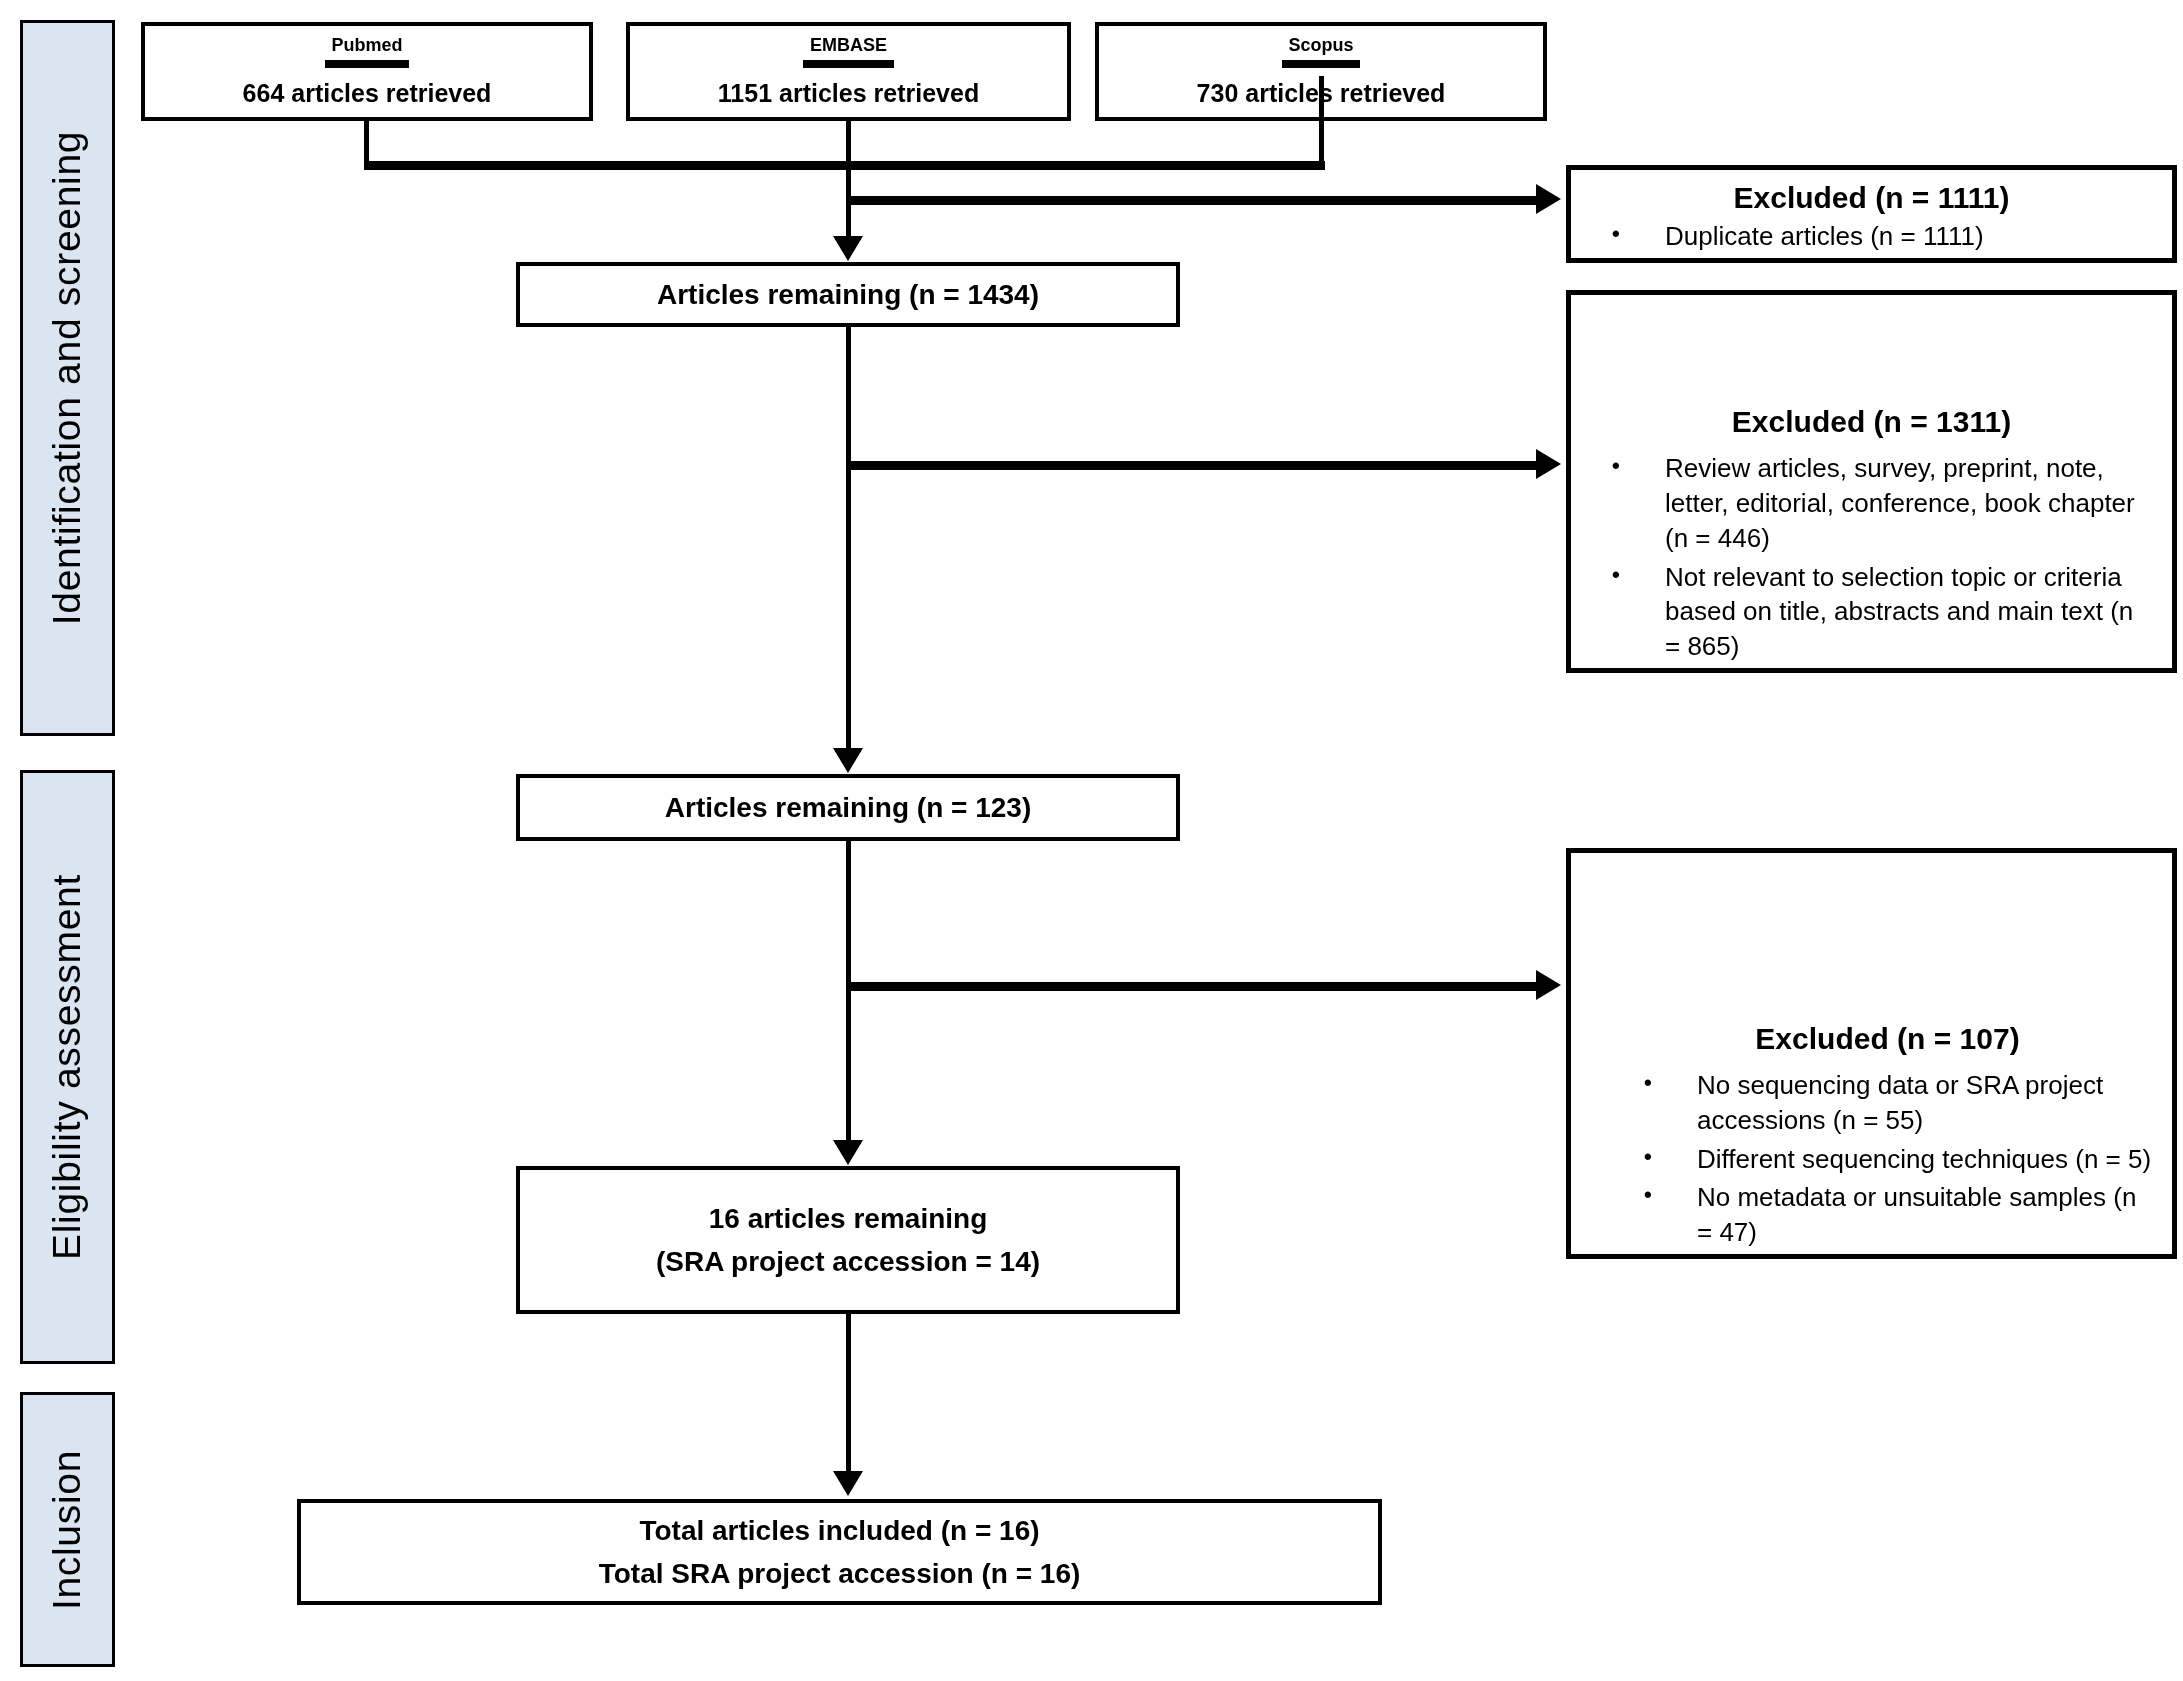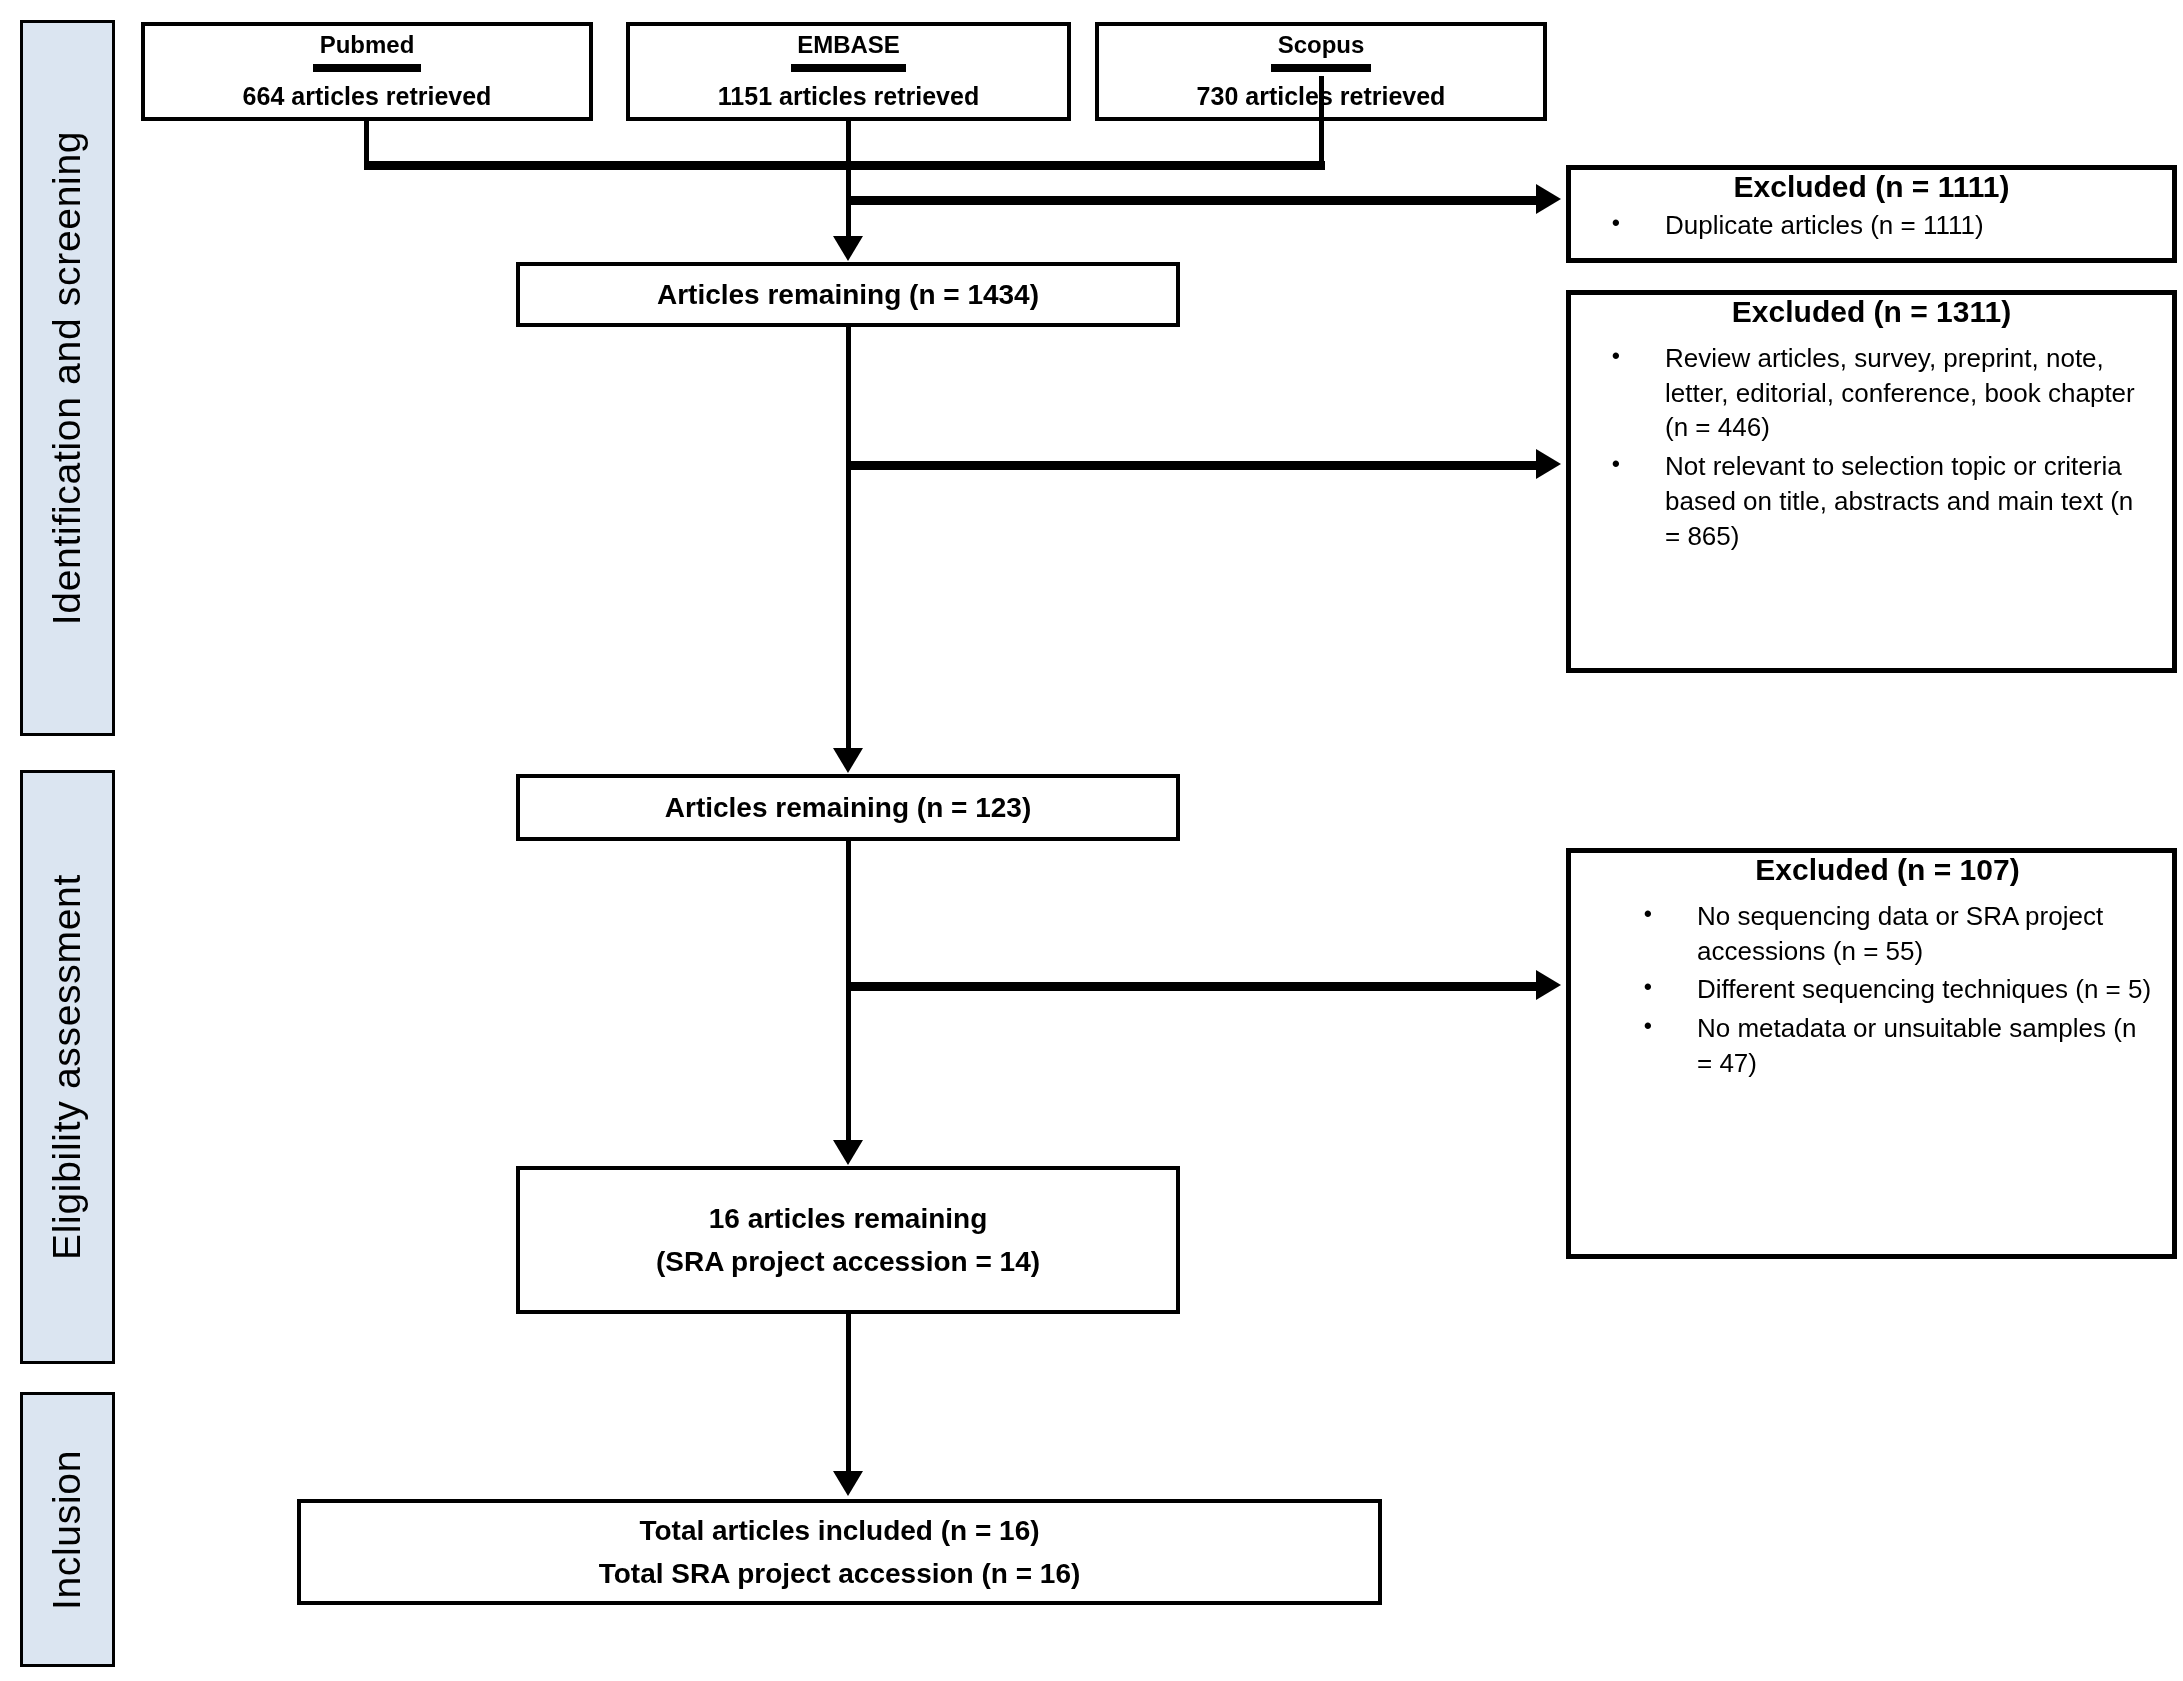--- a/index.html
+++ b/index.html
@@ -36,41 +36,41 @@
     background: #ffffff;
     border: 4.6px solid #000;
     display: flex;
     flex-direction: column;
     align-items: center;
     justify-content: center;
     text-align: center;
     z-index: 2;
   }
   .src-title {
-    font-size: 24px;
+    font-size: 18px;
     font-weight: 700;
     display: inline-block;
     border-bottom: 8.5px solid #000;
     padding: 0 6.5px 4.6px 6.5px;
     position: relative; z-index: 5;
   }
   .src-sub {
     font-size: 25px;
     font-weight: 700;
     margin-top: 10.5px;
     position: relative; z-index: 5;
   }
   .flow-label { font-size: 28px; font-weight: 700; line-height: 1.55; }
 
   .excl {
     background: #ffffff;
     border: 5.9px solid #000;
     display: flex;
     flex-direction: column;
-    justify-content: flex-start;
+    justify-content: flex-end;
     z-index: 2;
   }
   .excl-title {
     font-size: 30px;
     font-weight: 700;
     text-align: center;
     margin-bottom: 11.8px;
   }
   .excl ul {
     list-style: none;

